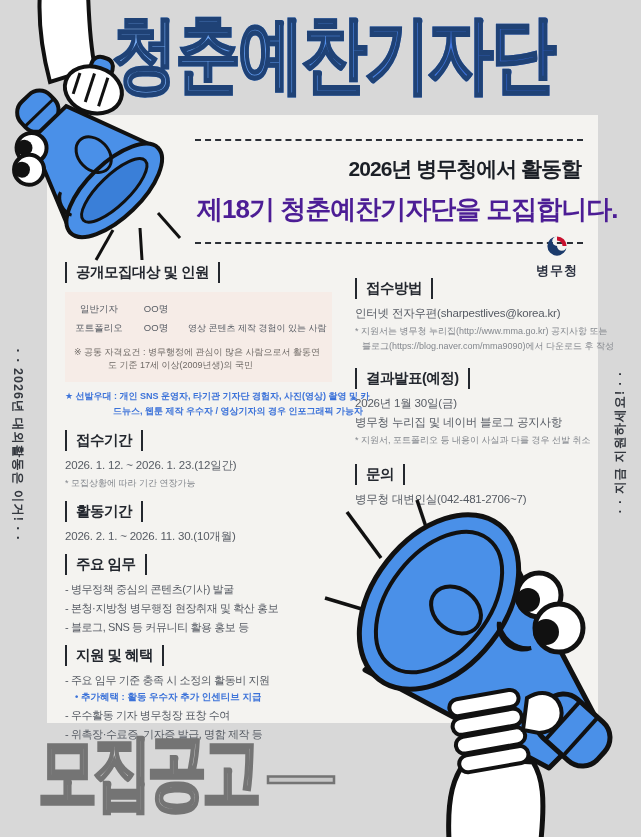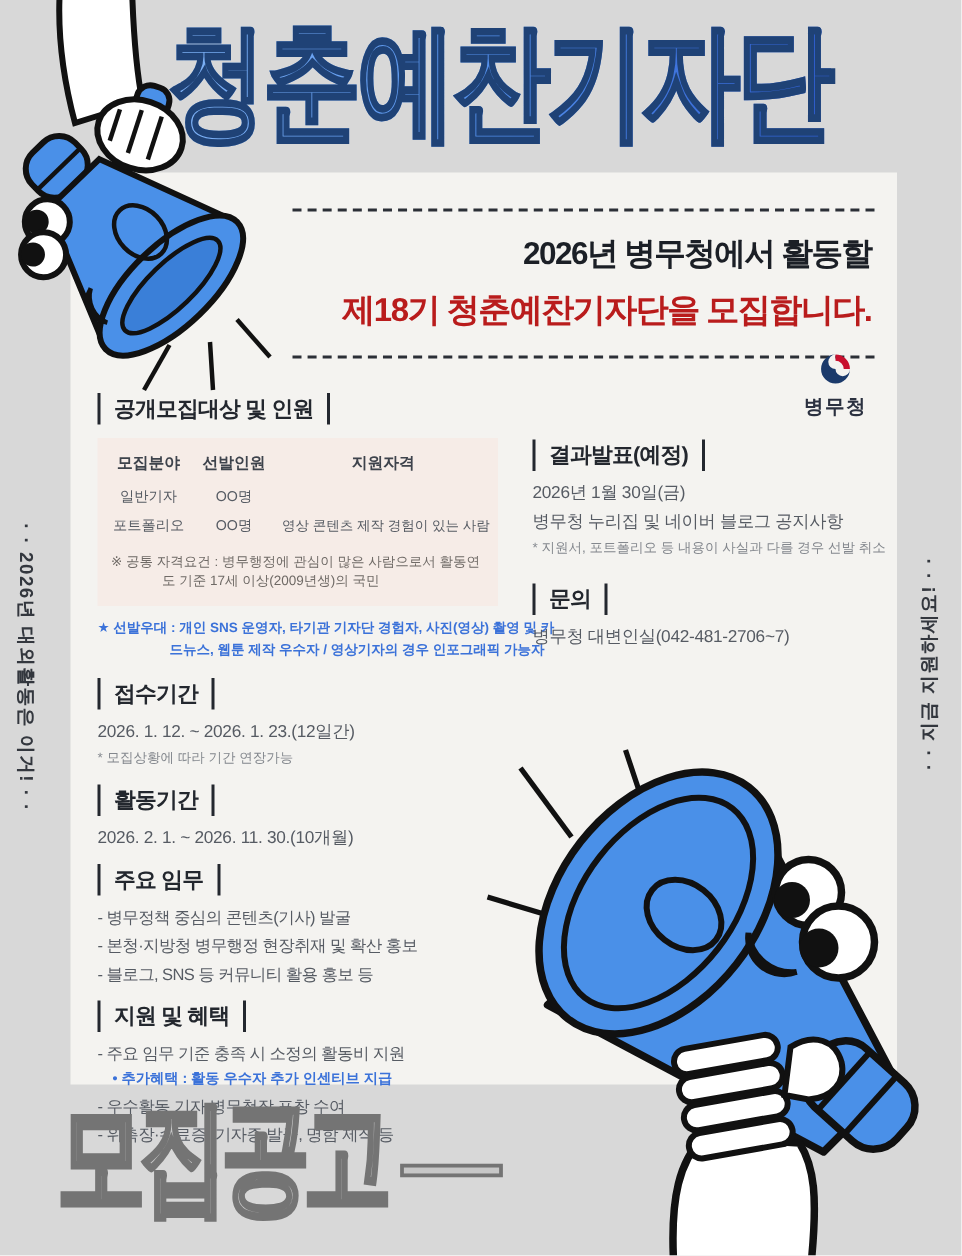--- a/index.html
+++ b/index.html
@@ -25,21 +25,21 @@
 
   
   .panel { position:absolute; left:47px; top:115px; width:551px; height:608px; background:#f4f3f0; }
 
   .intro {
     position:absolute; left:148px; top:24px; width:384px;
     border-top:2.5px dashed #2b2f36; border-bottom:2.5px dashed #2b2f36;
     padding:14px 2px 15px; text-align:right;
   }
   .intro-1 { font-size:21px; font-weight:800; color:#1b1f26; letter-spacing:-1px; margin-bottom:9px; white-space:nowrap; }
-  .intro-2 { font-size:22px; font-weight:800; color:#b91c1c; letter-spacing:-1px; white-space:nowrap; }
+  .intro-2 { font-size:26px; font-weight:800; color:#4c1d95; letter-spacing:-1px; white-space:nowrap; }
 
   .logo { position:absolute; right:20px; top:120px; display:flex; align-items:center; gap:5px;flex-direction:column; }
   .logo-text { font-size:13px; font-weight:700; color:#2b3140; letter-spacing:1px; }
 
   .col-left  { position:absolute; left:18px;  top:147px; width:276px; }
   .col-right { position:absolute; left:308px; top:163px; width:242px; }
 
   .sec-title {
     display:inline-block; font-size:14.5px; font-weight:800; color:#23272e;
     border-left:2px solid #23272e; border-right:2px solid #23272e;
@@ -109,25 +109,20 @@
         <path d="M12 1.5 A10.5 10.5 0 1 0 22.5 12 A5.25 5.25 0 0 1 12 12 A5.25 5.25 0 0 1 12 1.5 Z" fill="#1b3a6b"></path>
       </svg>
       <span class="logo-text">병무청</span>
     </div>
 
     <div class="col-left">
 
       <div>
         <span class="sec-title">공개모집대상 및 인원</span>
         <div class="tbl">
-          <div class="tr">
-            <div class="th">모집분야</div>
-            <div class="th">선발인원</div>
-            <div class="th">지원자격</div>
-          </div>
           <div class="tr">
             <div class="td c">일반기자</div>
             <div class="td c">OO명</div>
           </div>
           <div class="tr">
             <div class="td c">포트폴리오</div>
             <div class="td c">OO명</div>
             <div class="td">
               <div class="qual-line">영상 콘텐츠 제작 경험이 있는 사람</div>
             </div>
@@ -160,20 +155,26 @@
         <div class="duty" style="margin-top:7px;">- 주요 임무 기준 충족 시 소정의 활동비 지원</div>
         <div class="benefit-sub">• 추가혜택 : 활동 우수자 추가 인센티브 지급</div>
         <div class="duty">- 우수활동 기자 병무청장 표창 수여</div>
         <div class="duty">- 위촉장·수료증, 기자증 발급, 명함 제작 등</div>
       </div>
 
     </div>
 
     <div class="col-right">
 
+      <div>
+        <span class="sec-title">접수방법</span>
+        <div class="val">인터넷 전자우편(sharpestlives@korea.kr)</div>
+        <div class="note-s">* 지원서는 병무청 누리집(http://www.mma.go.kr) 공지사항 또는</div>
+        <div class="note-s indent" style="margin-top:2px;">블로그(https://blog.naver.com/mma9090)에서 다운로드 후 작성</div>
+      </div>
 
       <div class="sec-result">
         <span class="sec-title">결과발표(예정)</span>
         <div class="val">2026년 1월 30일(금)</div>
         <div class="val" style="margin-top:4px;">병무청 누리집 및 네이버 블로그 공지사항</div>
         <div class="note-s">* 지원서, 포트폴리오 등 내용이 사실과 다를 경우 선발 취소</div>
       </div>
 
       <div class="sec-contact">
         <span class="sec-title">문의</span>

